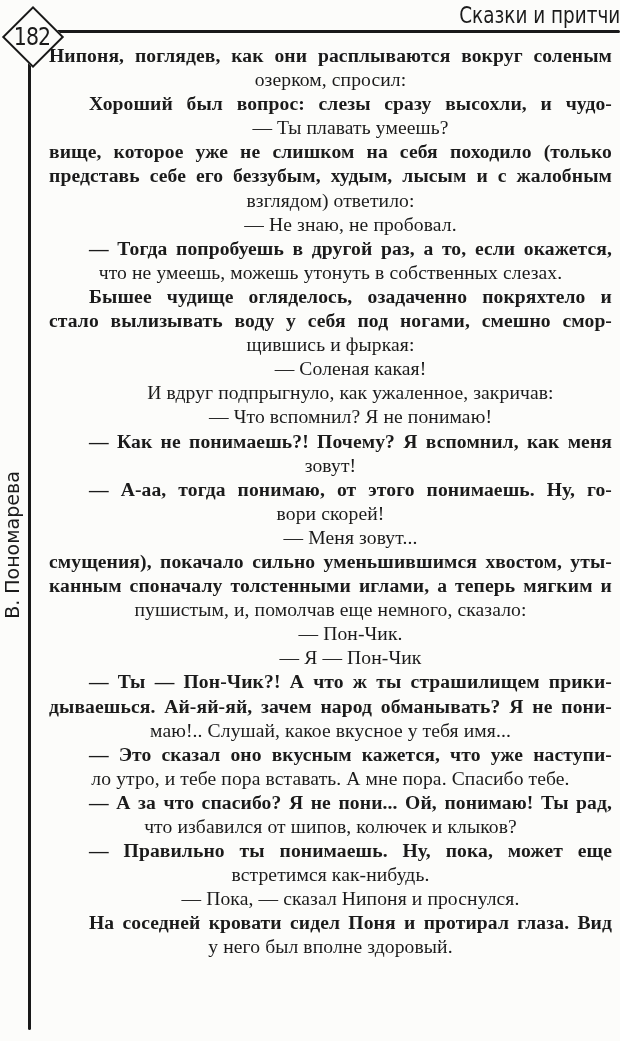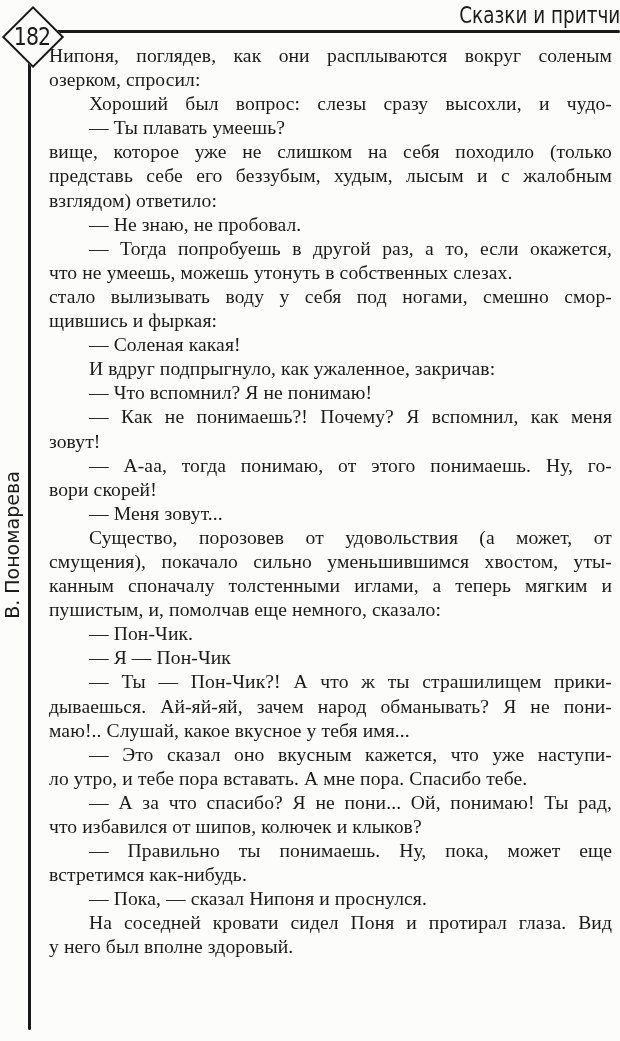--- a/index.html
+++ b/index.html
@@ -59,22 +59,22 @@
     letter-spacing: 0px;
     white-space: nowrap;
   }
   .body-text {
     position: absolute; left: 49px; top: 44px;
     width: 563px;
     font-size: 19.6px;
     line-height: 24.1px;
     letter-spacing: 0.1px;
   }
-  .line { min-height: 24.1px; text-align: left; }
-  .line.just { text-align: justify; text-align-last: justify; }
+  .line { min-height: 24.1px; text-align: center; }
+  .line.just { text-align: justify; text-align-last: justify; font-weight: bold; }
   .line.indent { padding-left: 40px; }
 </style>
 </head>
 <body>
 
 <div class="hline"></div>
 <div class="vline"></div>
 <div class="diamond"></div>
 <div class="page-num">182</div>
 <div class="header-title">Сказки и притчи</div>
@@ -84,31 +84,31 @@
     <div class="line just">Нипоня, поглядев, как они расплываются вокруг соленым</div>
     <div class="line">озерком, спросил:</div>
     <div class="line indent just">Хороший был вопрос: слезы сразу высохли, и чудо-</div>
     <div class="line indent">— Ты плавать умеешь?</div>
     <div class="line just">вище, которое уже не слишком на себя походило (только</div>
     <div class="line just">представь себе его беззубым, худым, лысым и с жалобным</div>
     <div class="line">взглядом) ответило:</div>
     <div class="line indent">— Не знаю, не пробовал.</div>
     <div class="line indent just">— Тогда попробуешь в другой раз, а то, если окажется,</div>
     <div class="line">что не умеешь, можешь утонуть в собственных слезах.</div>
+    <div class="line indent just">Бышее чудище огляделось, озадаченно покряхтело и</div>
     <div class="line just">стало вылизывать воду у себя под ногами, смешно смор-</div>
     <div class="line">щившись и фыркая:</div>
     <div class="line indent">— Соленая какая!</div>
     <div class="line indent">И вдруг подпрыгнуло, как ужаленное, закричав:</div>
     <div class="line indent">— Что вспомнил? Я не понимаю!</div>
     <div class="line indent just">— Как не понимаешь?! Почему? Я вспомнил, как меня</div>
     <div class="line">зовут!</div>
     <div class="line indent just">— А-аа, тогда понимаю, от этого понимаешь. Ну, го-</div>
     <div class="line">вори скорей!</div>
     <div class="line indent">— Меня зовут...</div>
-    <div class="line indent just">Существо, порозовев от удовольствия (а может, от</div>
     <div class="line just">смущения), покачало сильно уменьшившимся хвостом, уты-</div>
     <div class="line just">канным споначалу толстенными иглами, а теперь мягким и</div>
     <div class="line">пушистым, и, помолчав еще немного, сказало:</div>
     <div class="line indent">— Пон-Чик.</div>
     <div class="line indent">— Я — Пон-Чик</div>
     <div class="line indent just">— Ты — Пон-Чик?! А что ж ты страшилищем прики-</div>
     <div class="line just">дываешься. Ай-яй-яй, зачем народ обманывать? Я не пони-</div>
     <div class="line">маю!.. Слушай, какое вкусное у тебя имя...</div>
     <div class="line indent just">— Это сказал оно вкусным кажется, что уже наступи-</div>
     <div class="line">ло утро, и тебе пора вставать. А мне пора. Спасибо тебе.</div>

